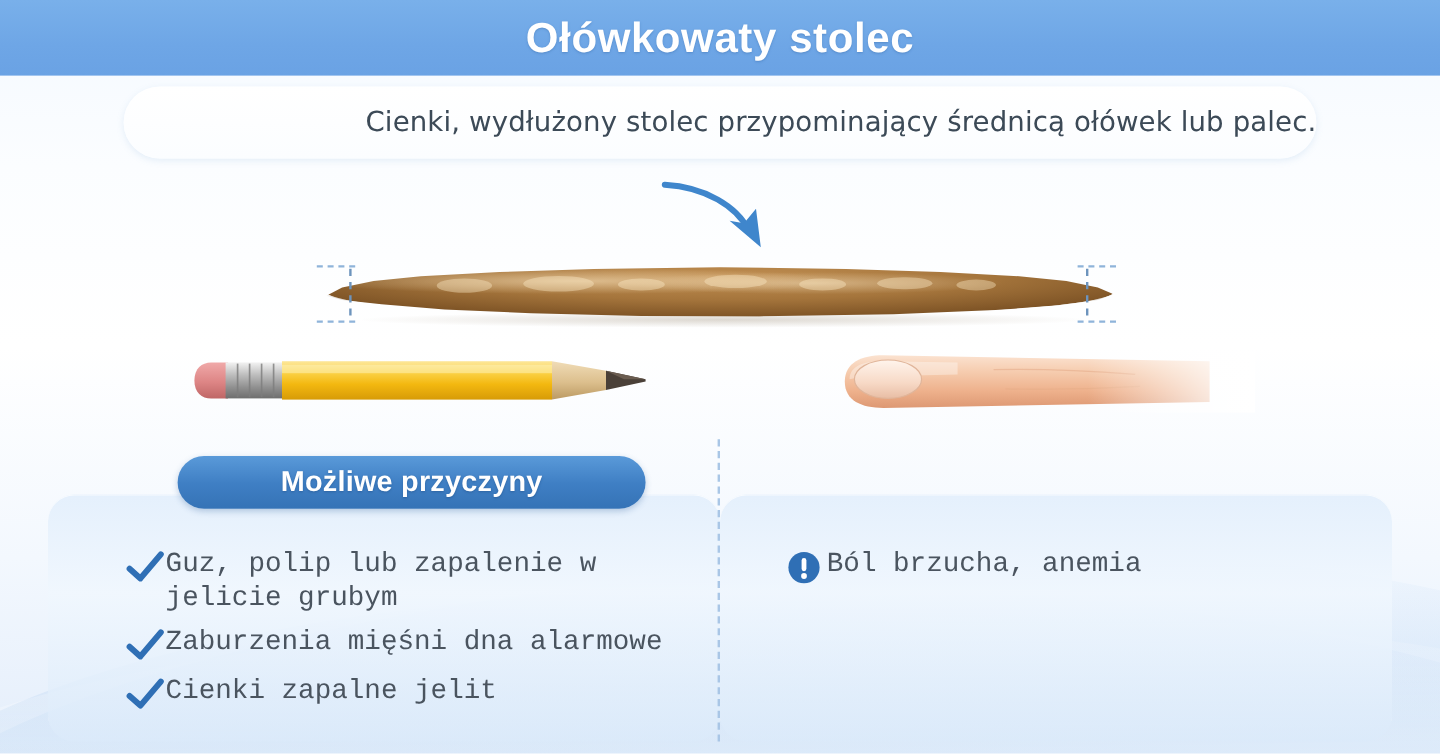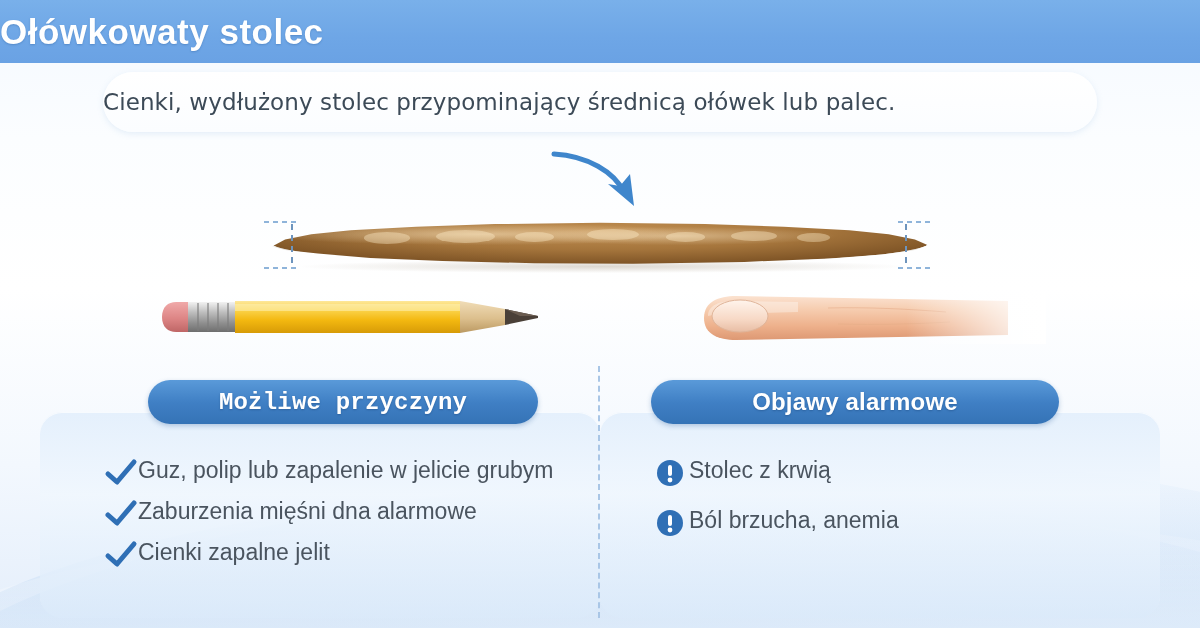--- a/index.html
+++ b/index.html
@@ -19,34 +19,34 @@
       border-radius:60% 40% 0 0/100% 90% 0 0;transform:rotate(-2.2deg);}
   .w2{bottom:-110px;height:250px;background:linear-gradient(180deg,rgba(200,225,248,0) 0%,rgba(163,199,238,.5) 100%);
       border-radius:55% 45% 0 0/100% 80% 0 0;transform:rotate(1.6deg);}
   .w3{bottom:-30px;height:150px;background:linear-gradient(180deg,rgba(255,255,255,0) 0%,rgba(255,255,255,.5) 100%);
       border-radius:50% 50% 0 0/100% 100% 0 0;transform:rotate(-1deg);}
 
   
   .header{
     position:absolute;left:0;top:0;width:1200px;height:63px;
     background:linear-gradient(180deg,#79b0ea 0%,#6ea6e6 60%,#6aa2e4 100%);
-    display:flex;align-items:center;
+    display:flex;align-items:center;justify-content:center;
   }
   .header-title{
     color:#ffffff;font-size:35px;font-weight:bold;letter-spacing:.5px;
     text-shadow:0 1px 2px rgba(40,90,150,.35);
   }
 
   
   .subtitle-card{
     position:absolute;left:103px;top:72px;width:994px;height:60px;
     background:linear-gradient(180deg,#ffffff 0%,#fbfdff 100%);
     border-radius:30px;
     box-shadow:0 2px 6px rgba(130,170,215,.18);
-    display:flex;align-items:center;justify-content:flex-start;
+    display:flex;align-items:center;justify-content:flex-end;
   }
   .subtitle-text{
     color:#3c4a57;font-size:23px;font-family:"DejaVu Sans",sans-serif;
     letter-spacing:.1px;
   }
 
   
   .arrow{position:absolute;left:548px;top:142px;width:120px;height:68px;}
 
   
@@ -87,35 +87,35 @@
     position:absolute;left:598px;top:366px;width:0;height:252px;
     border-left:2px dashed #a9c6e6;
   }
 
   .pill{
     position:absolute;top:380px;height:44px;border-radius:22px;
     background:linear-gradient(180deg,#5a9ad9 0%,#3f7fc4 52%,#3573b6 100%);
     box-shadow:0 2px 5px rgba(45,95,155,.3);
     display:flex;align-items:center;justify-content:center;
   }
-  .pill-left{left:148px;width:390px;font-family:Liberation Mono, monospace;}
+  .pill-left{left:148px;width:390px;}
   .pill-right{left:651px;width:408px;}
   .pill-text{
     color:#ffffff;font-size:24px;font-weight:bold;letter-spacing:.2px;
     text-shadow:0 1px 2px rgba(25,65,115,.4);
   }
 
   .list{position:absolute;top:456px;}
   .list-left{left:104px;width:470px;}
   .list-right{left:655px;width:430px;}
   .item{display:flex;align-items:flex-start;margin-bottom:9px;}
   .item-icon{flex:0 0 auto;width:34px;height:30px;margin-top:2px;}
   .item-text{
     color:#4a545f;font-size:23px;line-height:28px;
-    font-family:Liberation Sans, sans-serif;
+    font-family:Liberation Mono, monospace;
   }
   .list-right .item{margin-bottom:18px;}
 </style>
 </head>
 <body>
 
 <div class="canvas">
 
   <div class="wave w1"></div>
   <div class="wave w2"></div>
@@ -227,23 +227,20 @@
     <rect x="0" y="0" width="368" height="52" fill="url(#gFade)"></rect>
   </svg>
 
   <div class="panel panel-left"></div>
   <div class="panel panel-right"></div>
   <div class="divider"></div>
 
   <div class="pill pill-left">
     <span class="pill-text">Możliwe przyczyny</span>
   </div>
-  <div class="pill pill-right">
-    <span class="pill-text">Objawy alarmowe</span>
-  </div>
 
   <div class="list list-left">
     <div class="item">
       <svg class="item-icon" viewBox="0 0 34 30">
         <path d="M4 16 L13 24 L30 4" stroke="#2f6fb5" stroke-width="5" fill="none" stroke-linecap="round" stroke-linejoin="round"></path>
       </svg>
       <span class="item-text">Guz, polip lub zapalenie w jelicie grubym</span>
     </div>
     <div class="item">
       <svg class="item-icon" viewBox="0 0 34 30">
@@ -259,25 +256,17 @@
     </div>
   </div>
 
   <div class="list list-right">
     <div class="item">
       <svg class="item-icon" viewBox="0 0 34 30">
         <circle cx="15" cy="15" r="13" fill="#2f6fb5"></circle>
         <rect x="13" y="7" width="4" height="11" rx="2" fill="#ffffff"></rect>
         <circle cx="15" cy="22" r="2.4" fill="#ffffff"></circle>
       </svg>
-      <span class="item-text">Stolec z krwią</span>
-    </div>
-    <div class="item">
-      <svg class="item-icon" viewBox="0 0 34 30">
-        <circle cx="15" cy="15" r="13" fill="#2f6fb5"></circle>
-        <rect x="13" y="7" width="4" height="11" rx="2" fill="#ffffff"></rect>
-        <circle cx="15" cy="22" r="2.4" fill="#ffffff"></circle>
-      </svg>
       <span class="item-text">Ból brzucha, anemia</span>
     </div>
   </div>
 
 </div>
 
 </body></html>

